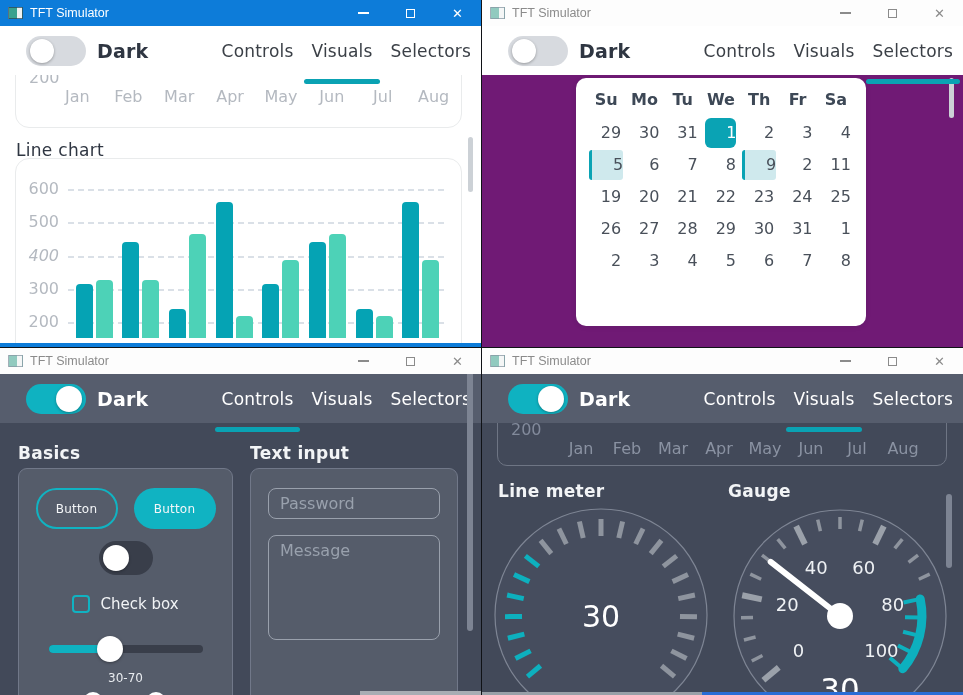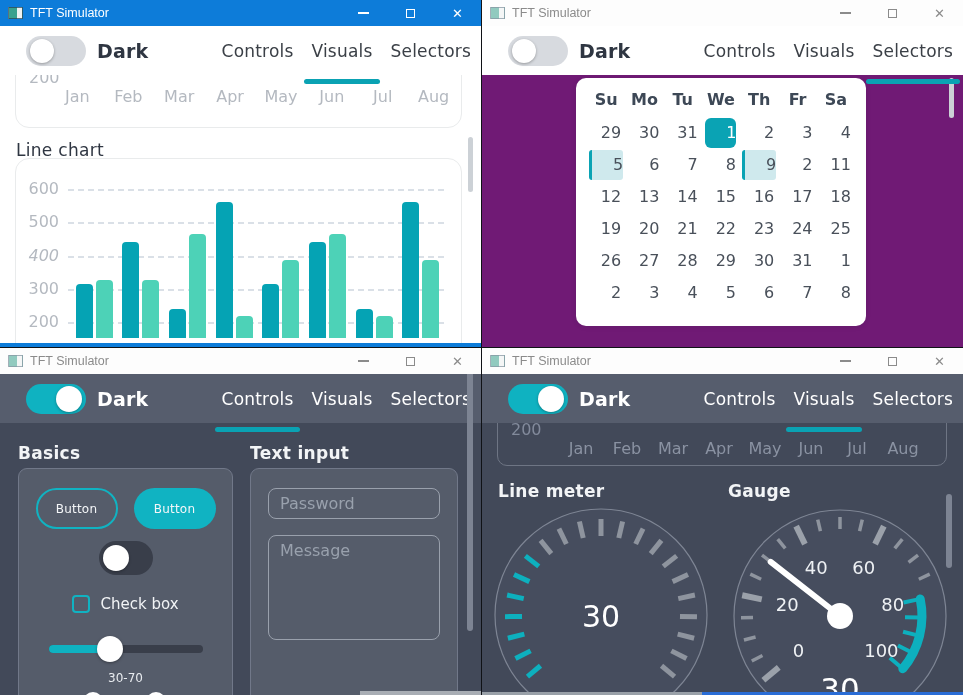--- a/index.html
+++ b/index.html
@@ -296,43 +296,20 @@
               <div class="day">8</div>
             </div>
             <div class="cal-cell">
               <div class="day marked">9</div>
             </div>
             <div class="cal-cell">
               <div class="day">2</div>
             </div>
             <div class="cal-cell">
               <div class="day">11</div>
-            </div>
-          </div>
-          <div class="cal-row">
-            <div class="cal-cell">
-              <div class="day">12</div>
-            </div>
-            <div class="cal-cell">
-              <div class="day">13</div>
-            </div>
-            <div class="cal-cell">
-              <div class="day">14</div>
-            </div>
-            <div class="cal-cell">
-              <div class="day">15</div>
-            </div>
-            <div class="cal-cell">
-              <div class="day">16</div>
-            </div>
-            <div class="cal-cell">
-              <div class="day">17</div>
-            </div>
-            <div class="cal-cell">
-              <div class="day">18</div>
             </div>
           </div>
           <div class="cal-row">
             <div class="cal-cell">
               <div class="day">19</div>
             </div>
             <div class="cal-cell">
               <div class="day">20</div>
             </div>
             <div class="cal-cell">

